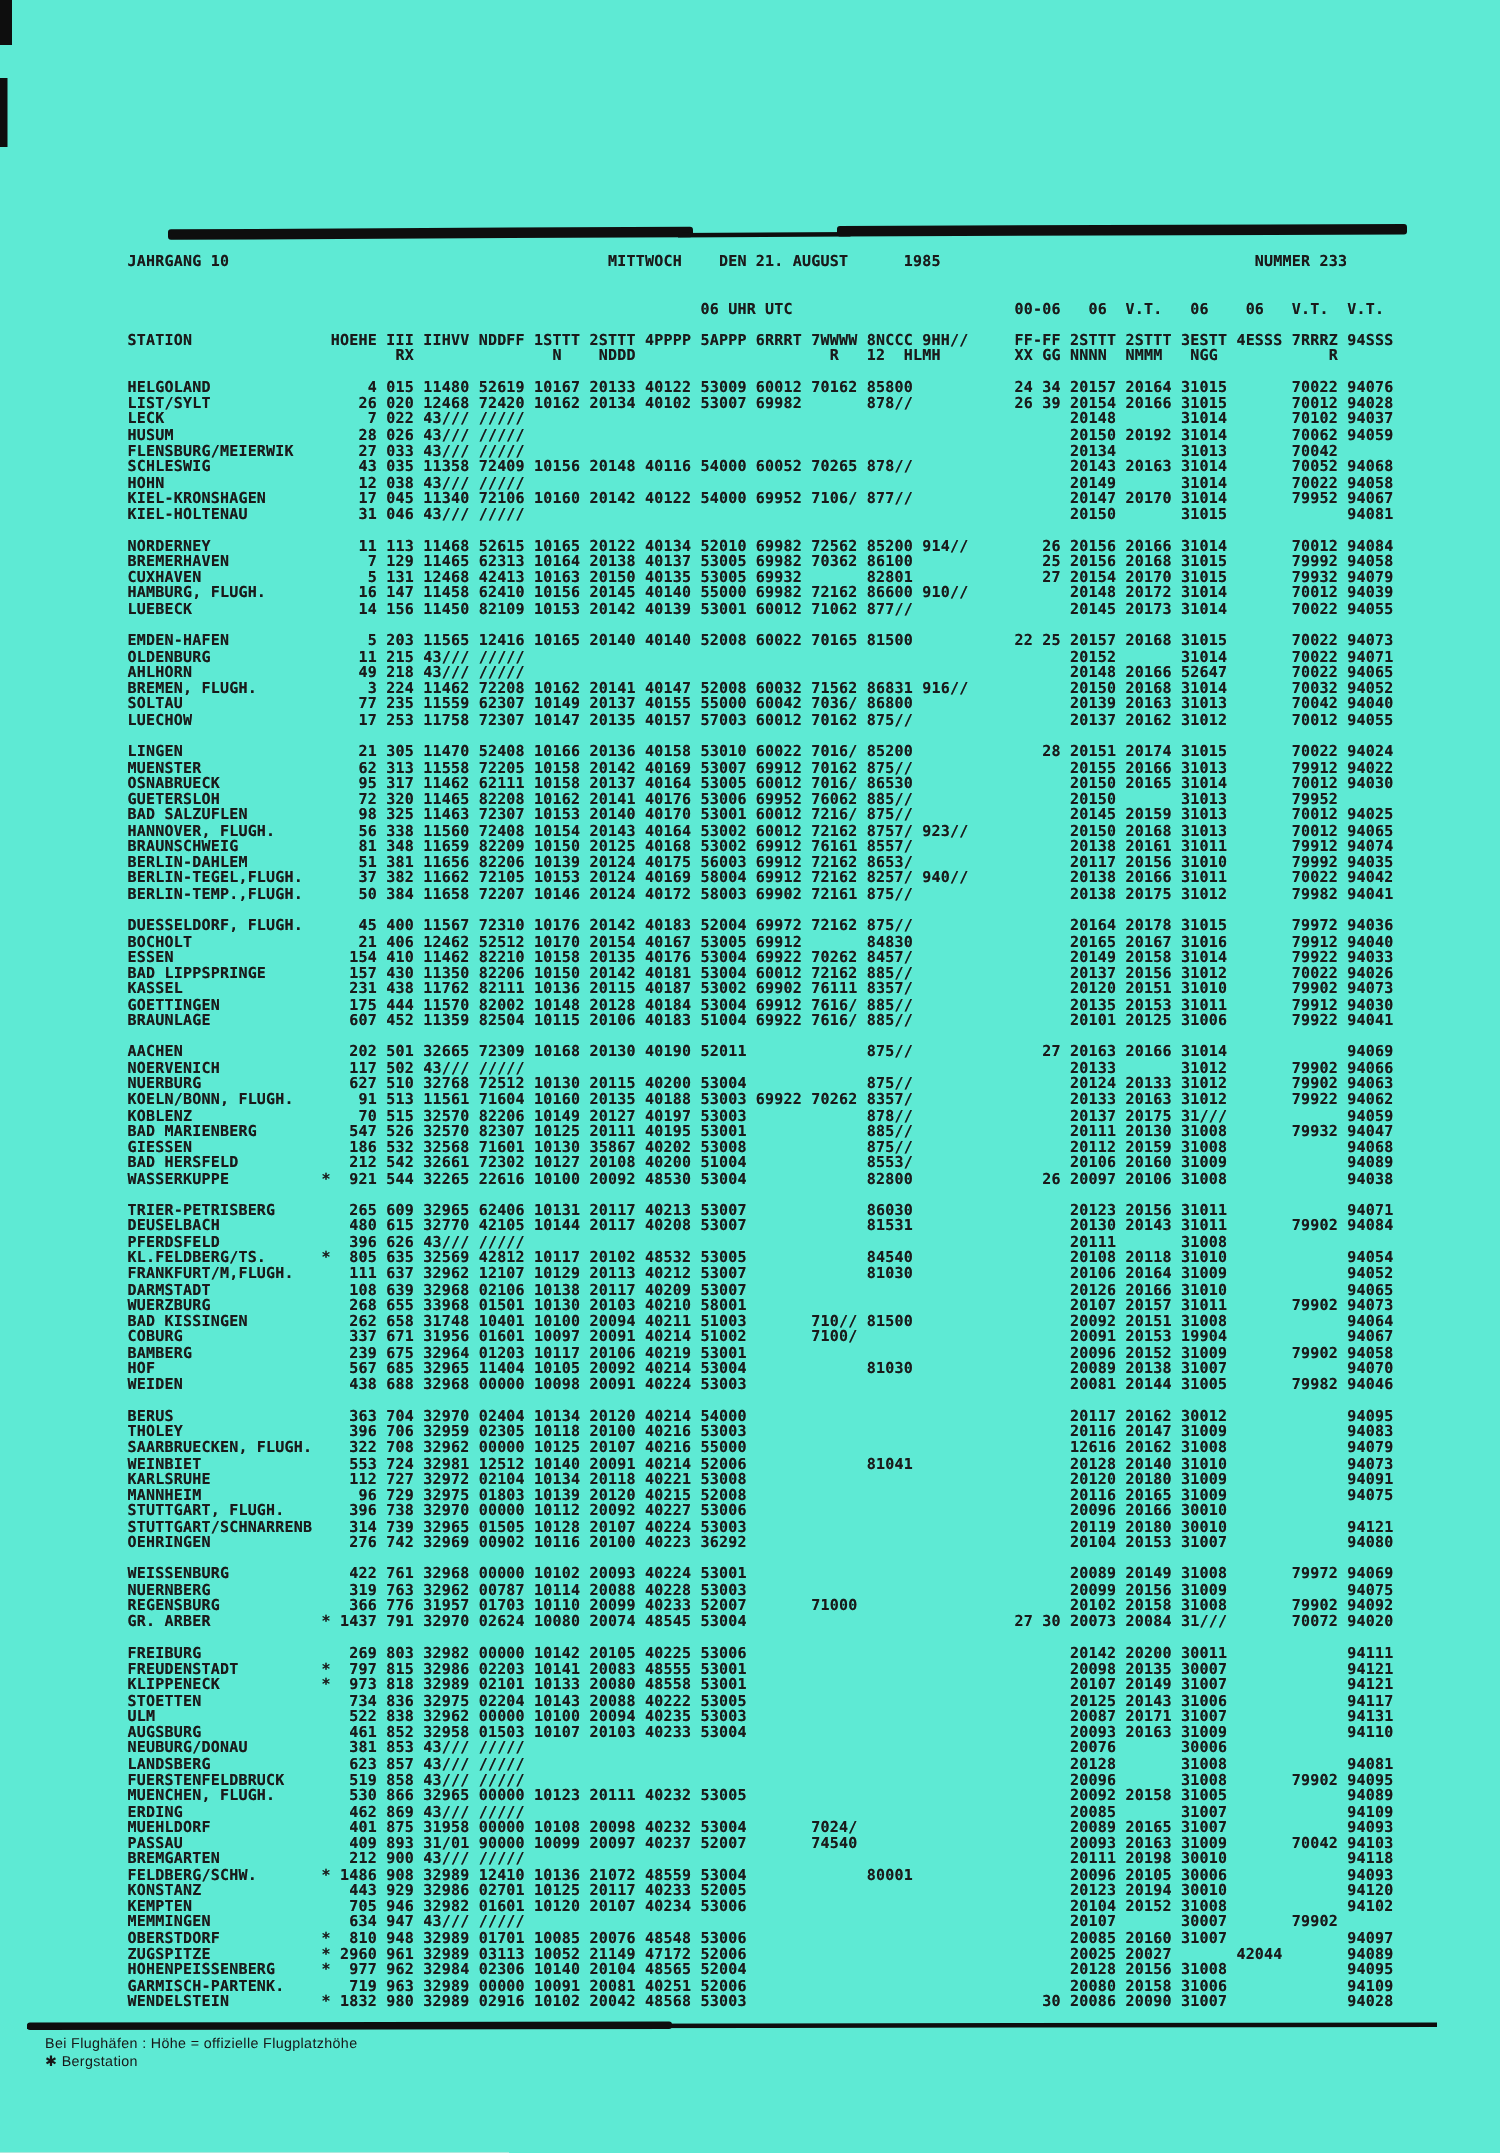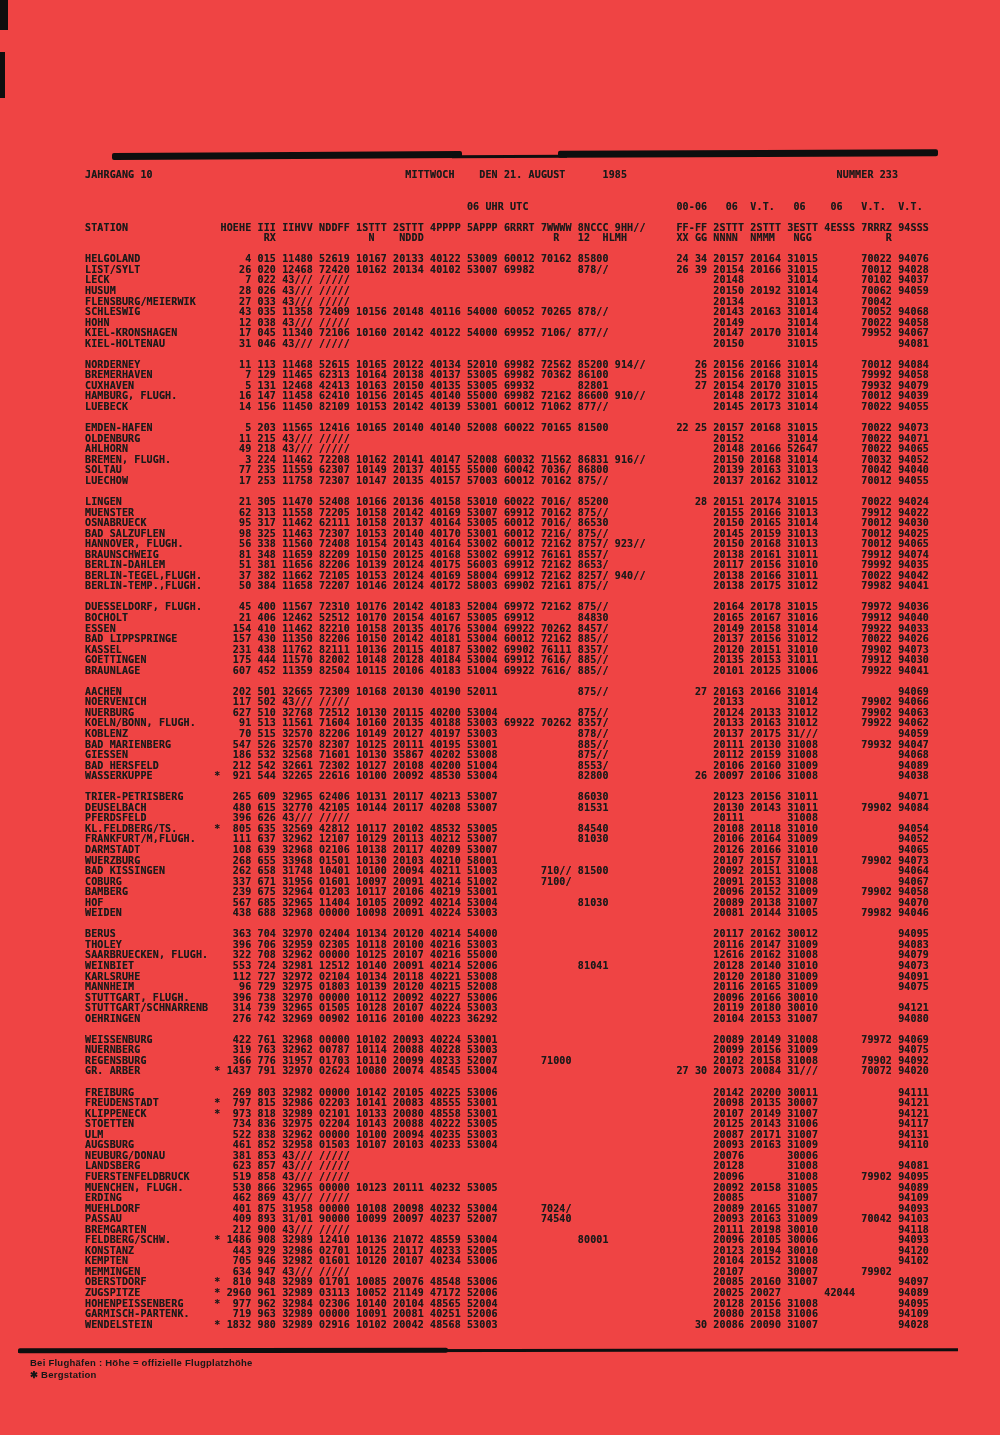--- a/index.html
+++ b/index.html
@@ -1,33 +1,33 @@
 <!DOCTYPE html>
 <html><head>
 <meta charset="utf-8">
 <style>
   html,body{margin:0;padding:0;background:#e9e9e6;}
-  .page{position:relative;width:1000px;height:1435px;background:#ef4444;overflow:hidden;}
+  .page{position:relative;width:1000px;height:1435px;background:#5eead4;overflow:hidden;}
   .doc{position:absolute;left:85px;top:170px;}
   .ln{
     white-space:pre;
     font-family:"DejaVu Sans Mono",monospace;
     font-weight:700;
     font-size:10px;
     line-height:10.55px;
     height:10.55px;
     letter-spacing:0.14px;
     color:#1a1a1a;
     text-shadow:0 0 0.4px rgba(25,25,25,0.55);
   }
   .artifact{position:absolute;background:#0e0e0e;}
   .footer{
     position:absolute;left:30px;top:1357px;
     font-family:"Liberation Sans",sans-serif;
-    font-weight:bold;font-size:9.5px;line-height:11.5px;
+    font-weight:normal;font-size:9.5px;line-height:11.5px;
     letter-spacing:0.25px;color:#171717;
   }
 </style>
 </head>
 <body>
 
 <div class="page">
 
   <div class="artifact" style="left:0;top:0;width:8px;height:30px;"></div>
   <div class="artifact" style="left:0;top:52px;width:5px;height:46px;"></div>
@@ -65,20 +65,21 @@
       <div class="ln">EMDEN-HAFEN               5 203 11565 12416 10165 20140 40140 52008 60022 70165 81500           22 25 20157 20168 31015       70022 94073</div>
       <div class="ln">OLDENBURG                11 215 43/// /////                                                           20152       31014       70022 94071</div>
       <div class="ln">AHLHORN                  49 218 43/// /////                                                           20148 20166 52647       70022 94065</div>
       <div class="ln">BREMEN, FLUGH.            3 224 11462 72208 10162 20141 40147 52008 60032 71562 86831 916//           20150 20168 31014       70032 94052</div>
       <div class="ln">SOLTAU                   77 235 11559 62307 10149 20137 40155 55000 60042 7036/ 86800                 20139 20163 31013       70042 94040</div>
       <div class="ln">LUECHOW                  17 253 11758 72307 10147 20135 40157 57003 60012 70162 875//                 20137 20162 31012       70012 94055</div>
       <div class="ln"></div>
       <div class="ln">LINGEN                   21 305 11470 52408 10166 20136 40158 53010 60022 7016/ 85200              28 20151 20174 31015       70022 94024</div>
       <div class="ln">MUENSTER                 62 313 11558 72205 10158 20142 40169 53007 69912 70162 875//                 20155 20166 31013       79912 94022</div>
       <div class="ln">OSNABRUECK               95 317 11462 62111 10158 20137 40164 53005 60012 7016/ 86530                 20150 20165 31014       70012 94030</div>
+      <div class="ln">GUETERSLOH               72 320 11465 82208 10162 20141 40176 53006 69952 76062 885//                 20150       31013       79952</div>
       <div class="ln">BAD SALZUFLEN            98 325 11463 72307 10153 20140 40170 53001 60012 7216/ 875//                 20145 20159 31013       70012 94025</div>
       <div class="ln">HANNOVER, FLUGH.         56 338 11560 72408 10154 20143 40164 53002 60012 72162 8757/ 923//           20150 20168 31013       70012 94065</div>
       <div class="ln">BRAUNSCHWEIG             81 348 11659 82209 10150 20125 40168 53002 69912 76161 8557/                 20138 20161 31011       79912 94074</div>
       <div class="ln">BERLIN-DAHLEM            51 381 11656 82206 10139 20124 40175 56003 69912 72162 8653/                 20117 20156 31010       79992 94035</div>
       <div class="ln">BERLIN-TEGEL,FLUGH.      37 382 11662 72105 10153 20124 40169 58004 69912 72162 8257/ 940//           20138 20166 31011       70022 94042</div>
       <div class="ln">BERLIN-TEMP.,FLUGH.      50 384 11658 72207 10146 20124 40172 58003 69902 72161 875//                 20138 20175 31012       79982 94041</div>
       <div class="ln"></div>
       <div class="ln">DUESSELDORF, FLUGH.      45 400 11567 72310 10176 20142 40183 52004 69972 72162 875//                 20164 20178 31015       79972 94036</div>
       <div class="ln">BOCHOLT                  21 406 12462 52512 10170 20154 40167 53005 69912       84830                 20165 20167 31016       79912 94040</div>
       <div class="ln">ESSEN                   154 410 11462 82210 10158 20135 40176 53004 69922 70262 8457/                 20149 20158 31014       79922 94033</div>
@@ -98,21 +99,21 @@
       <div class="ln">WASSERKUPPE          *  921 544 32265 22616 10100 20092 48530 53004             82800              26 20097 20106 31008             94038</div>
       <div class="ln"></div>
       <div class="ln">TRIER-PETRISBERG        265 609 32965 62406 10131 20117 40213 53007             86030                 20123 20156 31011             94071</div>
       <div class="ln">DEUSELBACH              480 615 32770 42105 10144 20117 40208 53007             81531                 20130 20143 31011       79902 94084</div>
       <div class="ln">PFERDSFELD              396 626 43/// /////                                                           20111       31008</div>
       <div class="ln">KL.FELDBERG/TS.      *  805 635 32569 42812 10117 20102 48532 53005             84540                 20108 20118 31010             94054</div>
       <div class="ln">FRANKFURT/M,FLUGH.      111 637 32962 12107 10129 20113 40212 53007             81030                 20106 20164 31009             94052</div>
       <div class="ln">DARMSTADT               108 639 32968 02106 10138 20117 40209 53007                                   20126 20166 31010             94065</div>
       <div class="ln">WUERZBURG               268 655 33968 01501 10130 20103 40210 58001                                   20107 20157 31011       79902 94073</div>
       <div class="ln">BAD KISSINGEN           262 658 31748 10401 10100 20094 40211 51003       710// 81500                 20092 20151 31008             94064</div>
-      <div class="ln">COBURG                  337 671 31956 01601 10097 20091 40214 51002       7100/                       20091 20153 31008             94067</div>
+      <div class="ln">COBURG                  337 671 31956 01601 10097 20091 40214 51002       7100/                       20091 20153 19904             94067</div>
       <div class="ln">BAMBERG                 239 675 32964 01203 10117 20106 40219 53001                                   20096 20152 31009       79902 94058</div>
       <div class="ln">HOF                     567 685 32965 11404 10105 20092 40214 53004             81030                 20089 20138 31007             94070</div>
       <div class="ln">WEIDEN                  438 688 32968 00000 10098 20091 40224 53003                                   20081 20144 31005       79982 94046</div>
       <div class="ln"></div>
       <div class="ln">BERUS                   363 704 32970 02404 10134 20120 40214 54000                                   20117 20162 30012             94095</div>
       <div class="ln">THOLEY                  396 706 32959 02305 10118 20100 40216 53003                                   20116 20147 31009             94083</div>
       <div class="ln">SAARBRUECKEN, FLUGH.    322 708 32962 00000 10125 20107 40216 55000                                   12616 20162 31008             94079</div>
       <div class="ln">WEINBIET                553 724 32981 12512 10140 20091 40214 52006             81041                 20128 20140 31010             94073</div>
       <div class="ln">KARLSRUHE               112 727 32972 02104 10134 20118 40221 53008                                   20120 20180 31009             94091</div>
       <div class="ln">MANNHEIM                 96 729 32975 01803 10139 20120 40215 52008                                   20116 20165 31009             94075</div>

